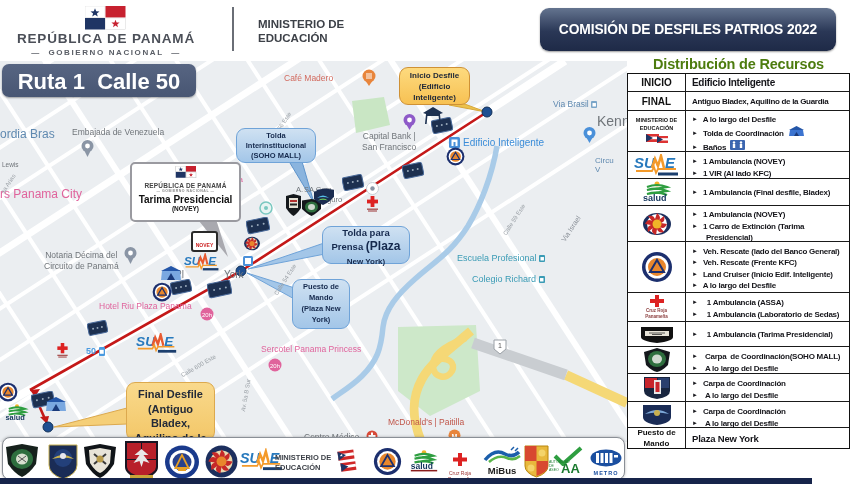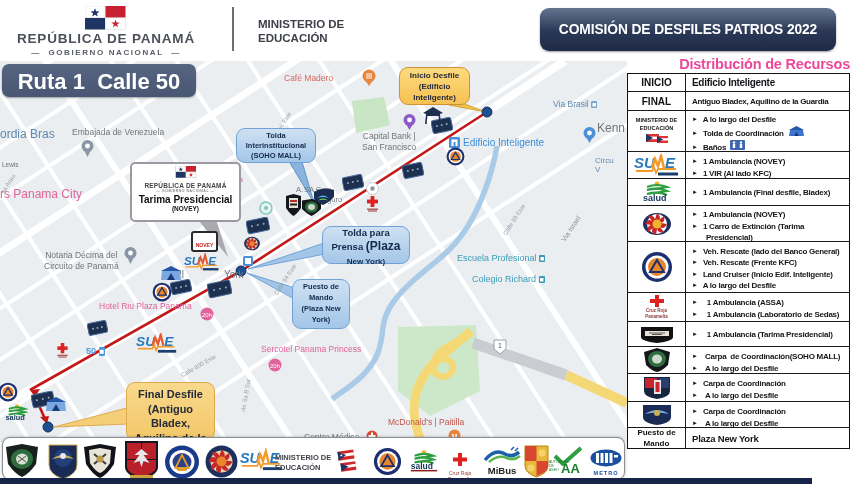--- a/index.html
+++ b/index.html
@@ -166,21 +166,21 @@
 
 <div class="lb" style="left:463px;top:76px;font-size:10px;color:#3a8cd8">Edificio Inteligente</div>
 
 <div class="lb teal" style="left:553px;top:38px;font-size:8.5px">Via Brasil <span style="color:#fff;background:#7aa5c8;font-size:7px;padding:0 1px;border-radius:1px">■</span></div>
 
 <svg class="lb" style="left:583px;top:66px" width="13" height="16" viewBox="0 0 13 16">
       <circle cx="6.5" cy="6" r="6" fill="#4a90d9"></circle>
       <path d="M6.5,16 L2.5,9 h8 z" fill="#4a90d9"></path>
       <circle cx="6.5" cy="6" r="2.4" fill="#fff"></circle>
     </svg>
-<div class="lb gray" style="left:597px;top:60px;font-size:12px">Kenn</div>
+<div class="lb gray" style="left:597px;top:52px;font-size:14px">Kenn</div>
 
 <div class="lb teal" style="left:595px;top:95px;font-size:8px">Circu<br>V</div>
 
 <div class="lb gray" style="left:296px;top:124px;font-size:7.5px;line-height:1.3">A<span style="letter-spacing:1px">.</span>SA Com<br><span style="margin-left:22px">Seguro</span></div>
 
 <svg class="lb" style="left:366px;top:121px" width="13" height="13" viewBox="0 0 13 13">
       <circle cx="6.5" cy="6.5" r="6" fill="#fff" stroke="#c9ced4"></circle>
       <circle cx="6.5" cy="6.5" r="2.2" fill="#8a95a5"></circle>
     </svg>
 
@@ -440,21 +440,21 @@
   <div style="font-size:6.5px;color:#444;letter-spacing:.2px">REPÚBLICA DE PANAMÁ</div>
   <div style="font-size:3.5px;color:#888;letter-spacing:.5px">— GOBIERNO NACIONAL —</div>
   <div style="font-size:10px;color:#111;margin-top:1px">Tarima Presidencial</div>
   <div style="font-size:6.5px;color:#111">(NOVEY)</div>
 </div>
 </div>
 
 <div class="abs" style="left:2px;top:64px;width:194px;height:33px;border-radius:7px;background:linear-gradient(#576582,#485673);box-shadow:0 1px 2px rgba(0,0,0,.35)"></div>
 <div class="abs" style="left:2px;top:69px;width:194px;text-align:center;font-size:22px;font-weight:bold;color:#fff">Ruta 1&nbsp; Calle 50</div>
 
-<div class="abs" style="left:627px;top:56px;width:223px;text-align:right;font-size:14.5px;font-weight:bold;color:#ec4899;letter-spacing:-0.2px">Distribución de Recursos</div>
+<div class="abs" style="left:627px;top:56px;width:223px;text-align:center;font-size:14.5px;font-weight:bold;color:#4d7c0f;letter-spacing:-0.2px">Distribución de Recursos</div>
 
 <div id="tbl" class="abs" style="left:627px;top:73px;width:221px;border:1.5px solid #111;background:#fff">
 
 <div class="trow" style="height:17px">
   <div class="tl" style="font-size:10px">INICIO</div>
   <div class="tr2" style="font-size:10px;letter-spacing:-0.3px;align-items:center;display:flex">Edificio Inteligente</div>
 </div>
 
 <div class="trow" style="height:18px">
   <div class="tl" style="font-size:10px">FINAL</div>

